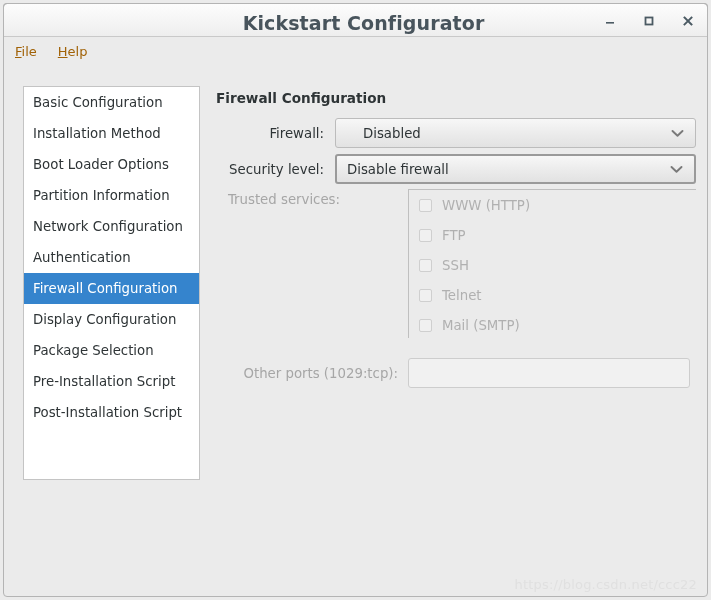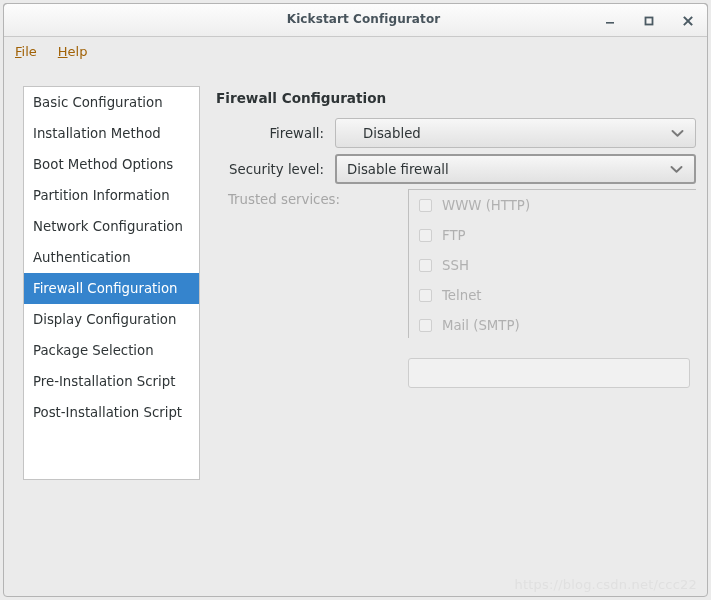--- a/index.html
+++ b/index.html
@@ -33,21 +33,21 @@
     border: 1px solid #b4b4b4;
     border-bottom: 1px solid #c9c9c9;
     border-radius: 4px 4px 0 0;
   }
   .title-text {
     position: absolute;
     left: 16px;
     right: 0;
     top: 8px;
     text-align: center;
-    font-size: 12px;
+    font-size: 19px;
     font-weight: bold;
     color: #48545c;
     letter-spacing: 0.1px;
   }
   .win-btns {
     position: absolute;
     right: 8px;
     top: 0;
     height: 34px;
     display: flex;
@@ -309,21 +309,21 @@
   <div class="menubar">
     <div class="menu-item"><span class="mn">F</span><span>ile</span></div>
     <div class="menu-item"><span class="mn">H</span><span>elp</span></div>
   </div>
 
   <div class="body-area">
 
     <div class="sidebar">
       <div class="side-item">Basic Configuration</div>
       <div class="side-item">Installation Method</div>
-      <div class="side-item">Boot Method Options</div>
+      <div class="side-item">Boot Loader Options</div>
       <div class="side-item">Partition Information</div>
       <div class="side-item">Network Configuration</div>
       <div class="side-item">Authentication</div>
       <div class="side-item selected">Firewall Configuration</div>
       <div class="side-item">Display Configuration</div>
       <div class="side-item">Package Selection</div>
       <div class="side-item">Pre-Installation Script</div>
       <div class="side-item">Post-Installation Script</div>
     </div>
 
@@ -372,20 +372,21 @@
         <div class="service-row">
           <span class="chk"></span>
           <span class="service-name">Telnet</span>
         </div>
         <div class="service-row">
           <span class="chk"></span>
           <span class="service-name">Mail (SMTP)</span>
         </div>
       </div>
 
+      <div class="ports-label">Other ports (1029:tcp):</div>
       <input class="ports-input" type="text" disabled="" value="" style="">
 
     </div>
   </div>
 
   <div class="watermark">https://blog.csdn.net/ccc22</div>
   <div class="window-border"></div>
 </div>
 
 </body></html>

